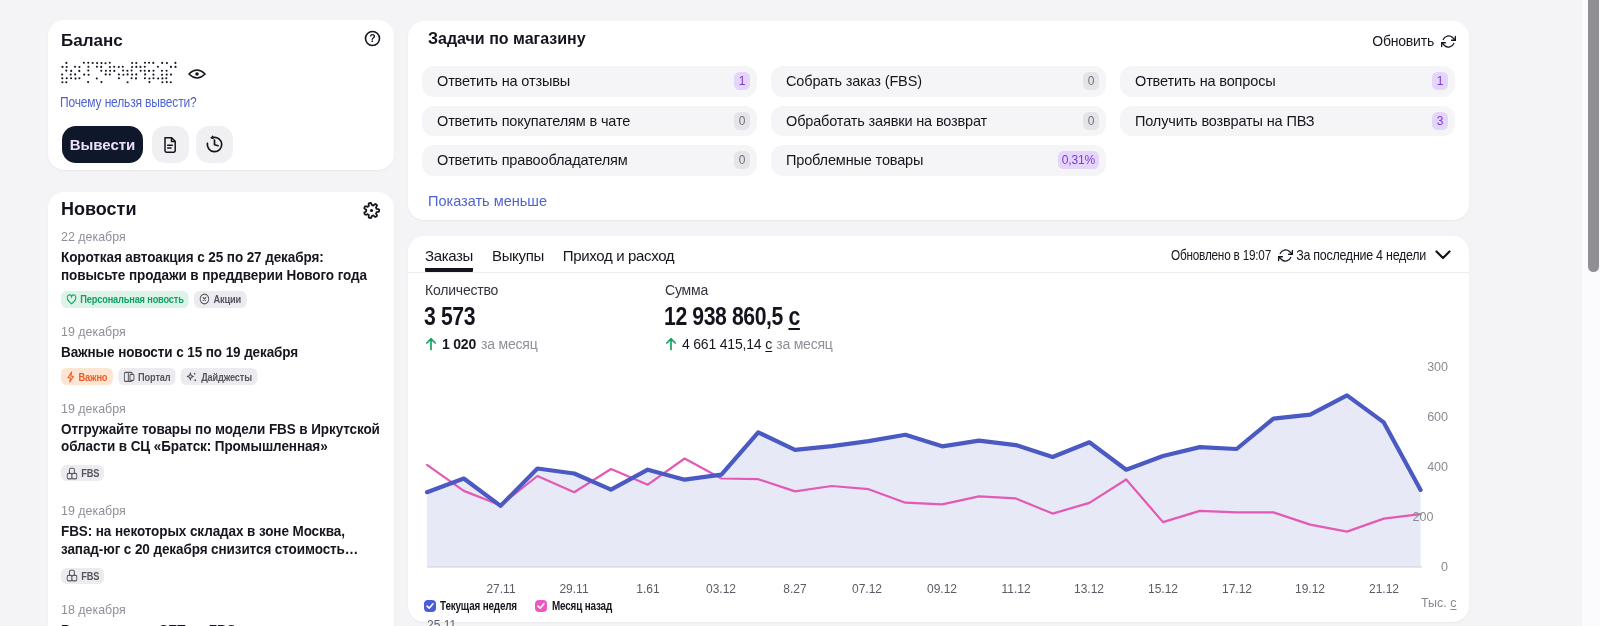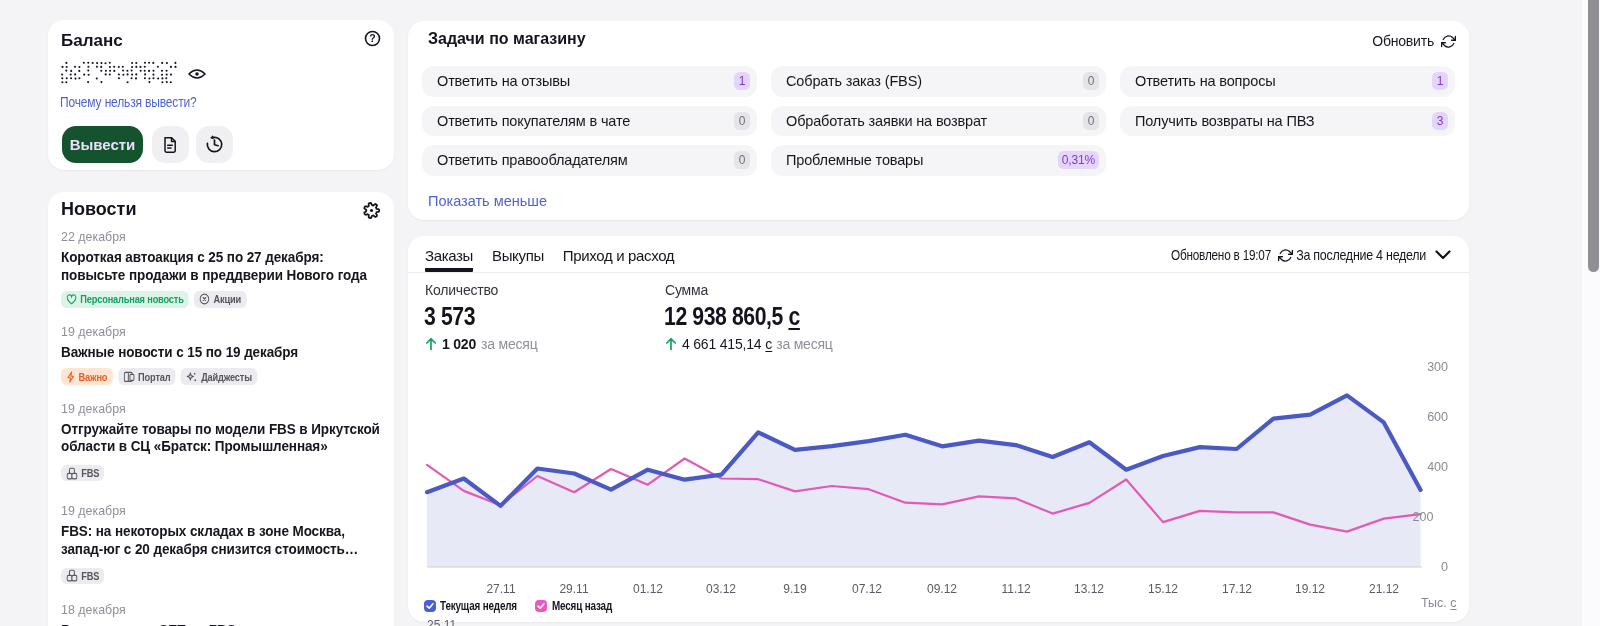--- a/index.html
+++ b/index.html
@@ -8,21 +8,21 @@
   body { background:#f4f4f6; font-family:"Liberation Sans", sans-serif; color:#1a1a24; position:relative; }
   .card { position:absolute; background:#fff; border-radius:16px; box-shadow:0 1px 2px rgba(20,20,40,.05); }
   .som { text-decoration:underline; text-underline-offset:2px; }
   
   #balance { left:48px; top:20px; width:346px; height:150px; }
   #balance h2 { position:absolute; left:13px; top:11px; font-size:17px; font-weight:700; color:#14141f; }
   #bal-q { position:absolute; left:316px; top:10px; }
   
   #bal-eye { position:absolute; left:140px; top:47px; }
   #bal-link { position:absolute; left:12px; top:74px; font-size:14px; letter-spacing:-.2px; color:#4e63d3; transform:scaleX(.86); transform-origin:0 50%; }
-  #btn-withdraw { position:absolute; left:14px; top:106px; width:81px; height:37px; background:#14532d;
+  #btn-withdraw { position:absolute; left:14px; top:106px; width:81px; height:37px; background:#0f172a;
     border-radius:14px; color:#ebdffb; font-size:15px; font-weight:700; text-align:center; line-height:37px; }
   .icon-btn { position:absolute; top:106px; width:37px; height:37px; background:#f0f0f2; border-radius:13px;
     display:flex; align-items:center; justify-content:center; }
   
   #news { left:48px; top:192px; width:346px; height:560px; padding:37px 10px 0 13px; }
   #news h2 { position:absolute; left:13px; top:7px; font-size:18px; font-weight:700; color:#14141f; }
   #news-gear { position:absolute; left:314px; top:9px; }
   .ndate { font-size:13.5px; color:#8f8f99; margin-top:16px; transform:scaleX(.92); transform-origin:0 0; }
   .ntitle { font-size:15px; line-height:17.6px; font-weight:700; color:#16161f; margin-top:4px; letter-spacing:-.1px; white-space:nowrap; transform:scaleX(.90); transform-origin:0 0; }
   .tags { display:flex; gap:6px; margin-top:8px; transform:scaleX(.88); transform-origin:0 50%; }
@@ -344,23 +344,23 @@
       <polygon points="427.0,492.2 463.8,478.5 500.6,505.9 537.4,468.5 574.2,473.5 611.0,489.7 647.8,469.7 684.6,479.7 721.4,474.7 758.2,432.3 795.0,449.8 831.8,446.1 868.6,441.1 905.4,434.8 942.2,446.3 979.0,440.6 1015.8,445.1 1052.6,457.0 1089.4,442.3 1126.2,469.7 1163.0,456.0 1199.8,447.1 1236.6,449.0 1273.4,418.6 1310.2,414.6 1347.0,395.4 1383.8,422.4 1420.6,489.9 1420.6,567.0 427.0,567.0" fill="#e7e9f7"></polygon>
       <line x1="427" y1="567" x2="1422" y2="567" stroke="#cfcfd6" stroke-width="1.2"></line>
       <polyline points="427.0,464.8 463.8,490.9 500.6,505.2 537.4,476.0 574.2,492.2 611.0,469.0 647.8,484.7 684.6,458.5 721.4,478.5 758.2,479.2 795.0,491.4 831.8,486.0 868.6,489.2 905.4,502.7 942.2,504.4 979.0,496.4 1015.8,498.4 1052.6,513.6 1089.4,502.9 1126.2,479.5 1163.0,522.1 1199.8,510.9 1236.6,512.4 1273.4,512.4 1310.2,524.6 1347.0,531.6 1383.8,518.6 1420.6,514.1" stroke="#e25ab4" stroke-width="2.2" stroke-linejoin="round" stroke-linecap="round"></polyline>
       <polyline points="427.0,492.2 463.8,478.5 500.6,505.9 537.4,468.5 574.2,473.5 611.0,489.7 647.8,469.7 684.6,479.7 721.4,474.7 758.2,432.3 795.0,449.8 831.8,446.1 868.6,441.1 905.4,434.8 942.2,446.3 979.0,440.6 1015.8,445.1 1052.6,457.0 1089.4,442.3 1126.2,469.7 1163.0,456.0 1199.8,447.1 1236.6,449.0 1273.4,418.6 1310.2,414.6 1347.0,395.4 1383.8,422.4 1420.6,489.9" stroke="#4b59c3" stroke-width="4.2" stroke-linejoin="round" stroke-linecap="round"></polyline>
     </g>
   </svg>
   <div id="xlabels">
   <div style="position:absolute;left:19px;top:346px;font-size:12px;color:#5c5c66;margin-top:36px;">25.11</div>
   <div style="position:absolute;left:76px;top:346px;width:34px;text-align:center;font-size:12px;color:#5c5c66;">27.11</div>
   <div style="position:absolute;left:149px;top:346px;width:34px;text-align:center;font-size:12px;color:#5c5c66;">29.11</div>
-  <div style="position:absolute;left:223px;top:346px;width:34px;text-align:center;font-size:12px;color:#5c5c66;">01.12</div>
+  <div style="position:absolute;left:223px;top:346px;width:34px;text-align:center;font-size:12px;color:#5c5c66;">1.61</div>
   <div style="position:absolute;left:296px;top:346px;width:34px;text-align:center;font-size:12px;color:#5c5c66;">03.12</div>
-  <div style="position:absolute;left:370px;top:346px;width:34px;text-align:center;font-size:12px;color:#5c5c66;">9.19</div>
+  <div style="position:absolute;left:370px;top:346px;width:34px;text-align:center;font-size:12px;color:#5c5c66;">8.27</div>
   <div style="position:absolute;left:444px;top:346px;width:34px;text-align:left;font-size:12px;color:#5c5c66;">07.12</div>
   <div style="position:absolute;left:517px;top:346px;width:34px;text-align:center;font-size:12px;color:#5c5c66;">09.12</div>
   <div style="position:absolute;left:591px;top:346px;width:34px;text-align:center;font-size:12px;color:#5c5c66;">11.12</div>
   <div style="position:absolute;left:664px;top:346px;width:34px;text-align:center;font-size:12px;color:#5c5c66;">13.12</div>
   <div style="position:absolute;left:738px;top:346px;width:34px;text-align:center;font-size:12px;color:#5c5c66;">15.12</div>
   <div style="position:absolute;left:812px;top:346px;width:34px;text-align:center;font-size:12px;color:#5c5c66;">17.12</div>
   <div style="position:absolute;left:885px;top:346px;width:34px;text-align:center;font-size:12px;color:#5c5c66;">19.12</div>
   <div style="position:absolute;left:959px;top:346px;width:34px;text-align:center;font-size:12px;color:#5c5c66;">21.12</div>
   </div>
   <div id="ylabels">

